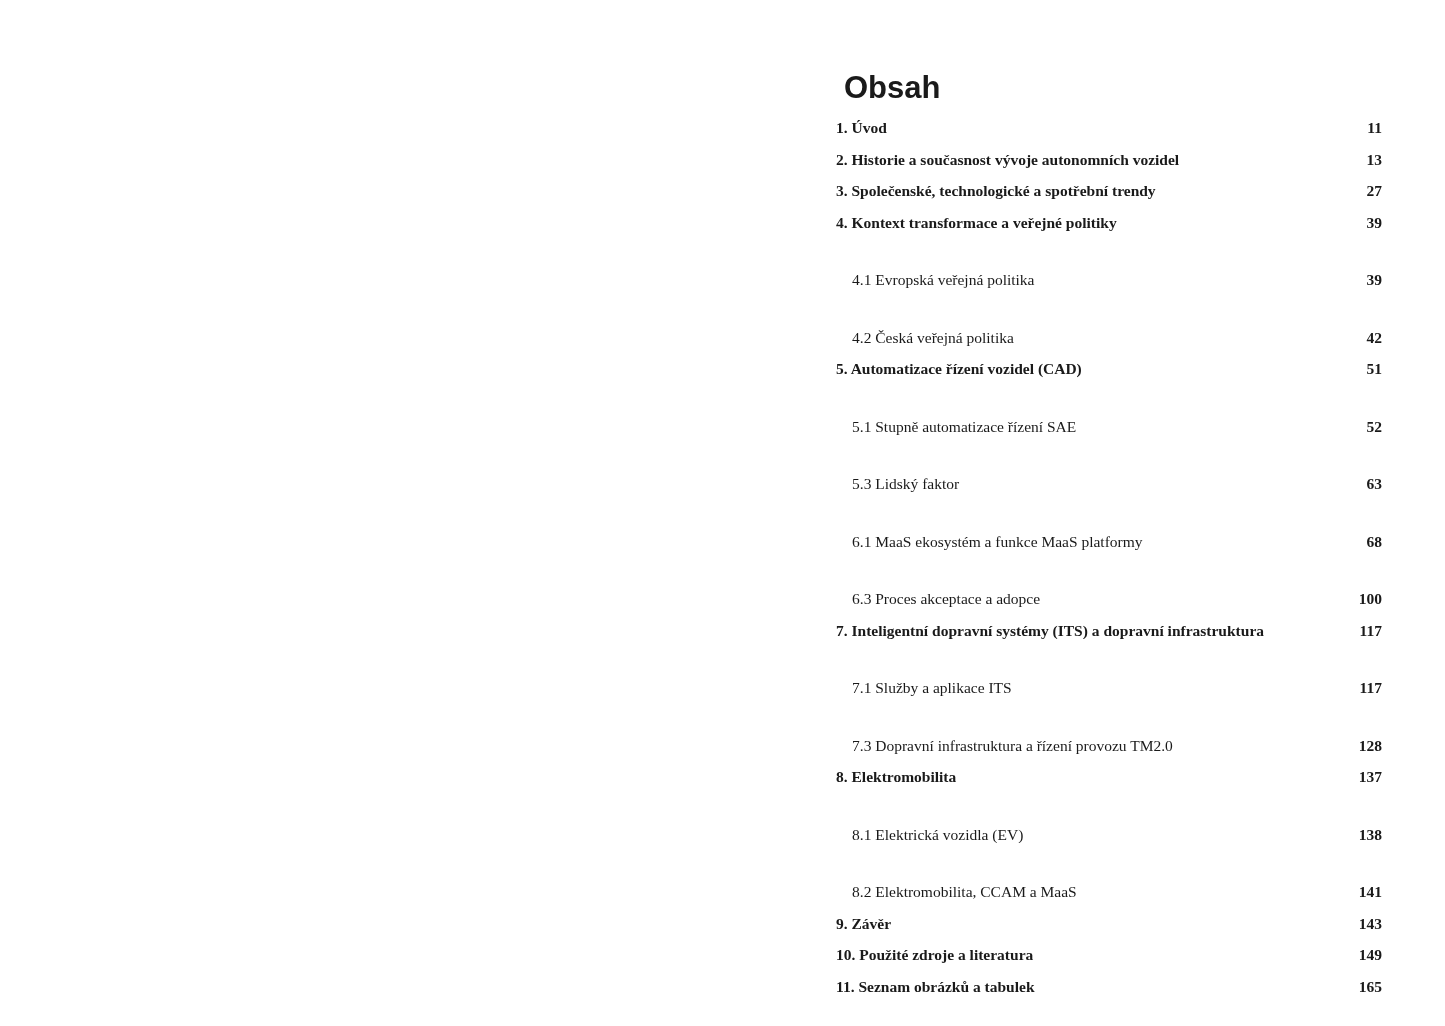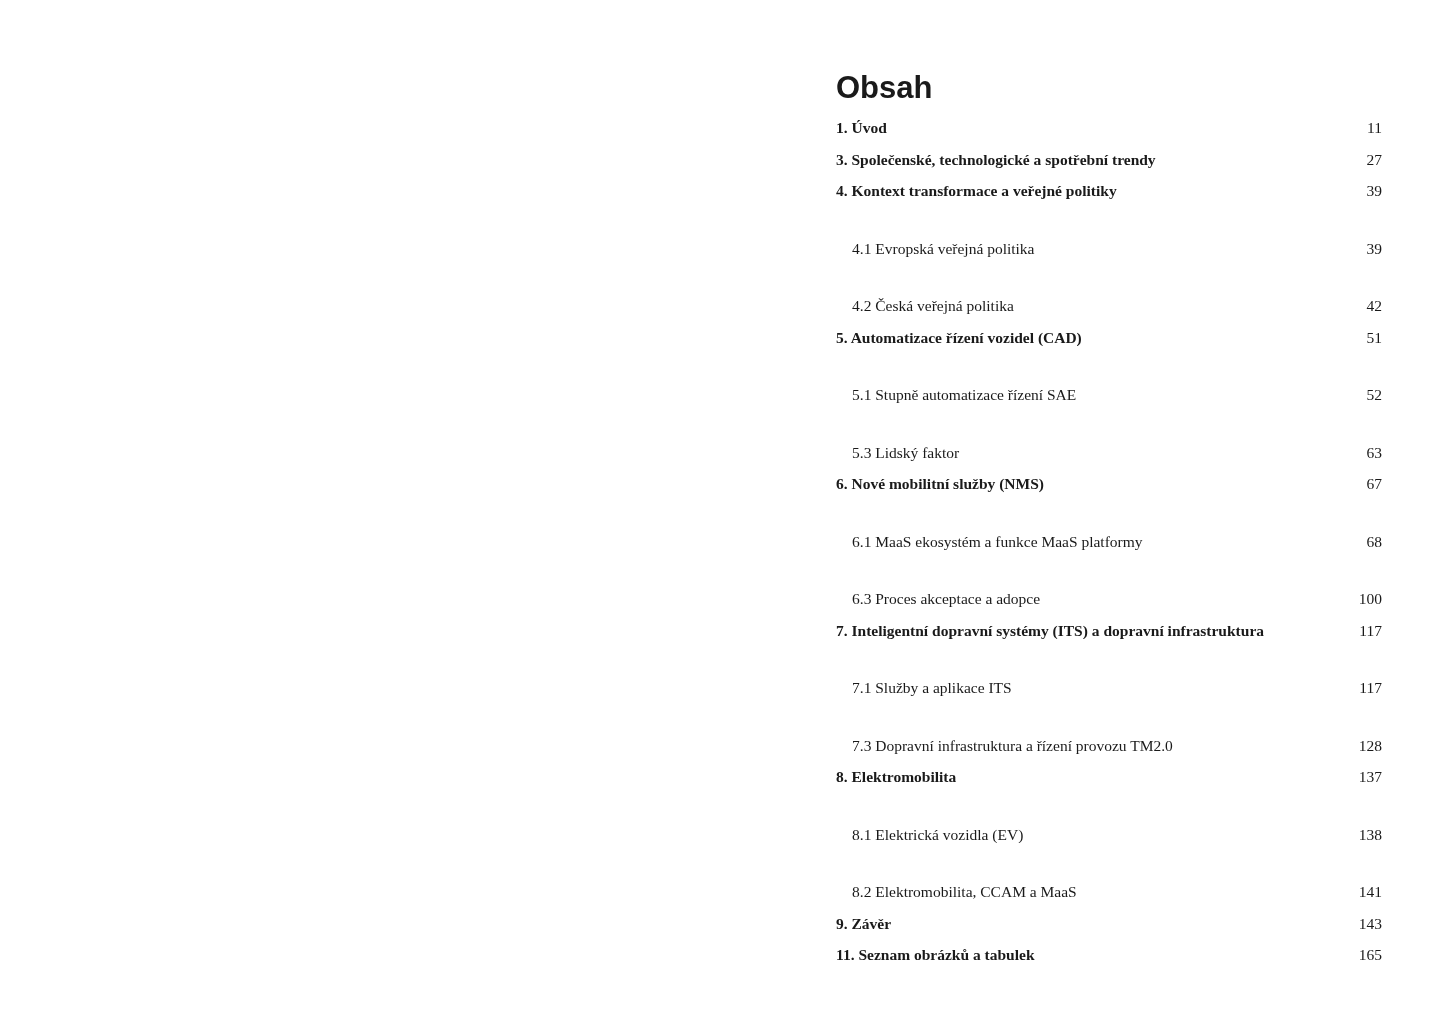--- a/index.html
+++ b/index.html
@@ -20,39 +20,39 @@
     left: 836px;
     top: 71px;
     width: 546px;
   }
   .toc-title {
     font-family: "Liberation Sans", sans-serif;
     font-weight: 700;
     font-size: 31px;
     line-height: 34px;
     letter-spacing: 0;
-    margin: 0 0 2px 0;
+    margin: 0 0 2px 8px;
     color: #1a1a1a;
   }
   .row {
     display: flex;
     justify-content: space-between;
     align-items: baseline;
     font-size: 15.5px;
     line-height: 17.5px;
     white-space: nowrap;
   }
   .row .label {
     flex: 1 1 auto;
     overflow: hidden;
   }
   .row .page {
     flex: 0 0 auto;
     text-align: right;
-    font-weight: 400;
+    font-weight: 700;
     padding-left: 10px;
   }
   .row.chapter {
     margin-top: 14px;
   }
   .row.chapter .label {
     font-weight: 700;
   }
   .row.sub .label {
     padding-left: 16px;
@@ -62,20 +62,24 @@
 </style>
 </head>
 <body>
 
 <div class="toc">
   <h1 class="toc-title">Obsah</h1>
 
   <div class="row chapter">
     <span class="label">1. Úvod</span>
     <span class="page">11</span>
+  </div>
+  <div class="row chapter">
+    <span class="label">2. Historie a současnost vývoje autonomních vozidel</span>
+    <span class="page">13</span>
   </div>
   <div class="row chapter">
     <span class="label">3. Společenské, technologické a spotřební trendy</span>
     <span class="page">27</span>
   </div>
   <div class="row chapter">
     <span class="label">4. Kontext transformace a veřejné politiky</span>
     <span class="page">39</span>
   </div>
   <div class="row sub">
@@ -90,24 +94,20 @@
     <span class="label">5. Automatizace řízení vozidel (CAD)</span>
     <span class="page">51</span>
   </div>
   <div class="row sub">
     <span class="label">5.1 Stupně automatizace řízení SAE</span>
     <span class="page">52</span>
   </div>
   <div class="row sub">
     <span class="label">5.3 Lidský faktor</span>
     <span class="page">63</span>
-  </div>
-  <div class="row chapter">
-    <span class="label">6. Nové mobilitní služby (NMS)</span>
-    <span class="page">67</span>
   </div>
   <div class="row sub">
     <span class="label">6.1 MaaS ekosystém a funkce MaaS platformy</span>
     <span class="page">68</span>
   </div>
   <div class="row sub">
     <span class="label">6.3 Proces akceptace a adopce</span>
     <span class="page">100</span>
   </div>
   <div class="row chapter">
@@ -132,16 +132,20 @@
   </div>
   <div class="row sub">
     <span class="label">8.2 Elektromobilita, CCAM a MaaS</span>
     <span class="page">141</span>
   </div>
   <div class="row chapter">
     <span class="label">9. Závěr</span>
     <span class="page">143</span>
   </div>
   <div class="row chapter">
+    <span class="label">10. Použité zdroje a literatura</span>
+    <span class="page">149</span>
+  </div>
+  <div class="row chapter">
     <span class="label">11. Seznam obrázků a tabulek</span>
     <span class="page">165</span>
   </div>
 </div>
 
 </body></html>

